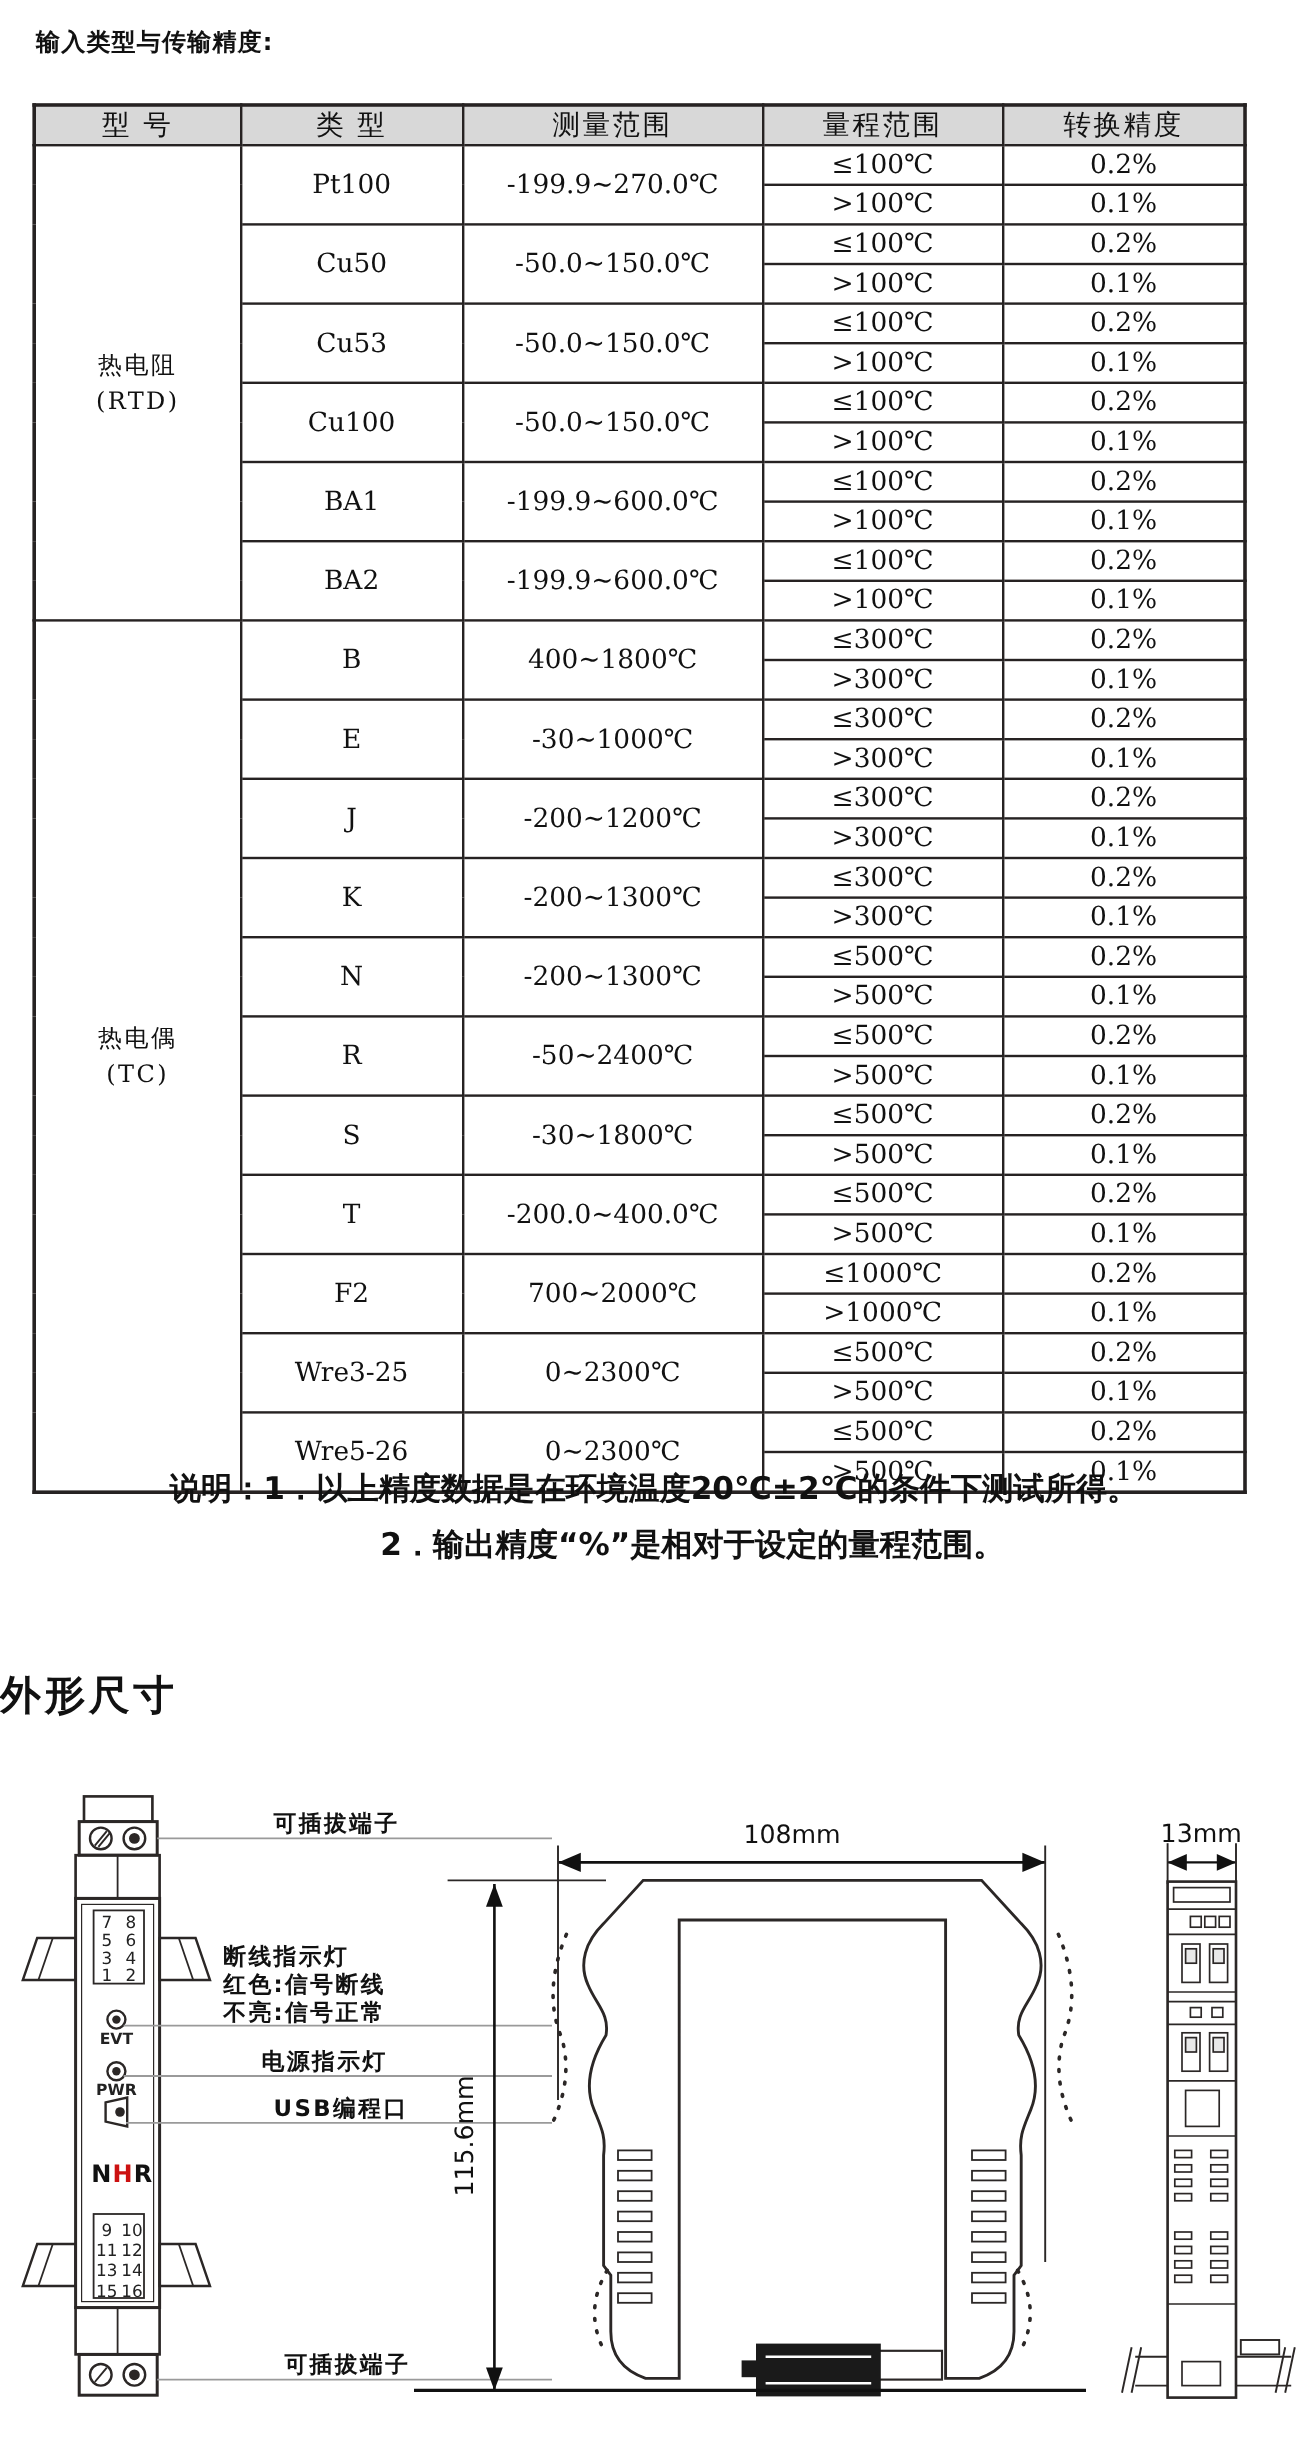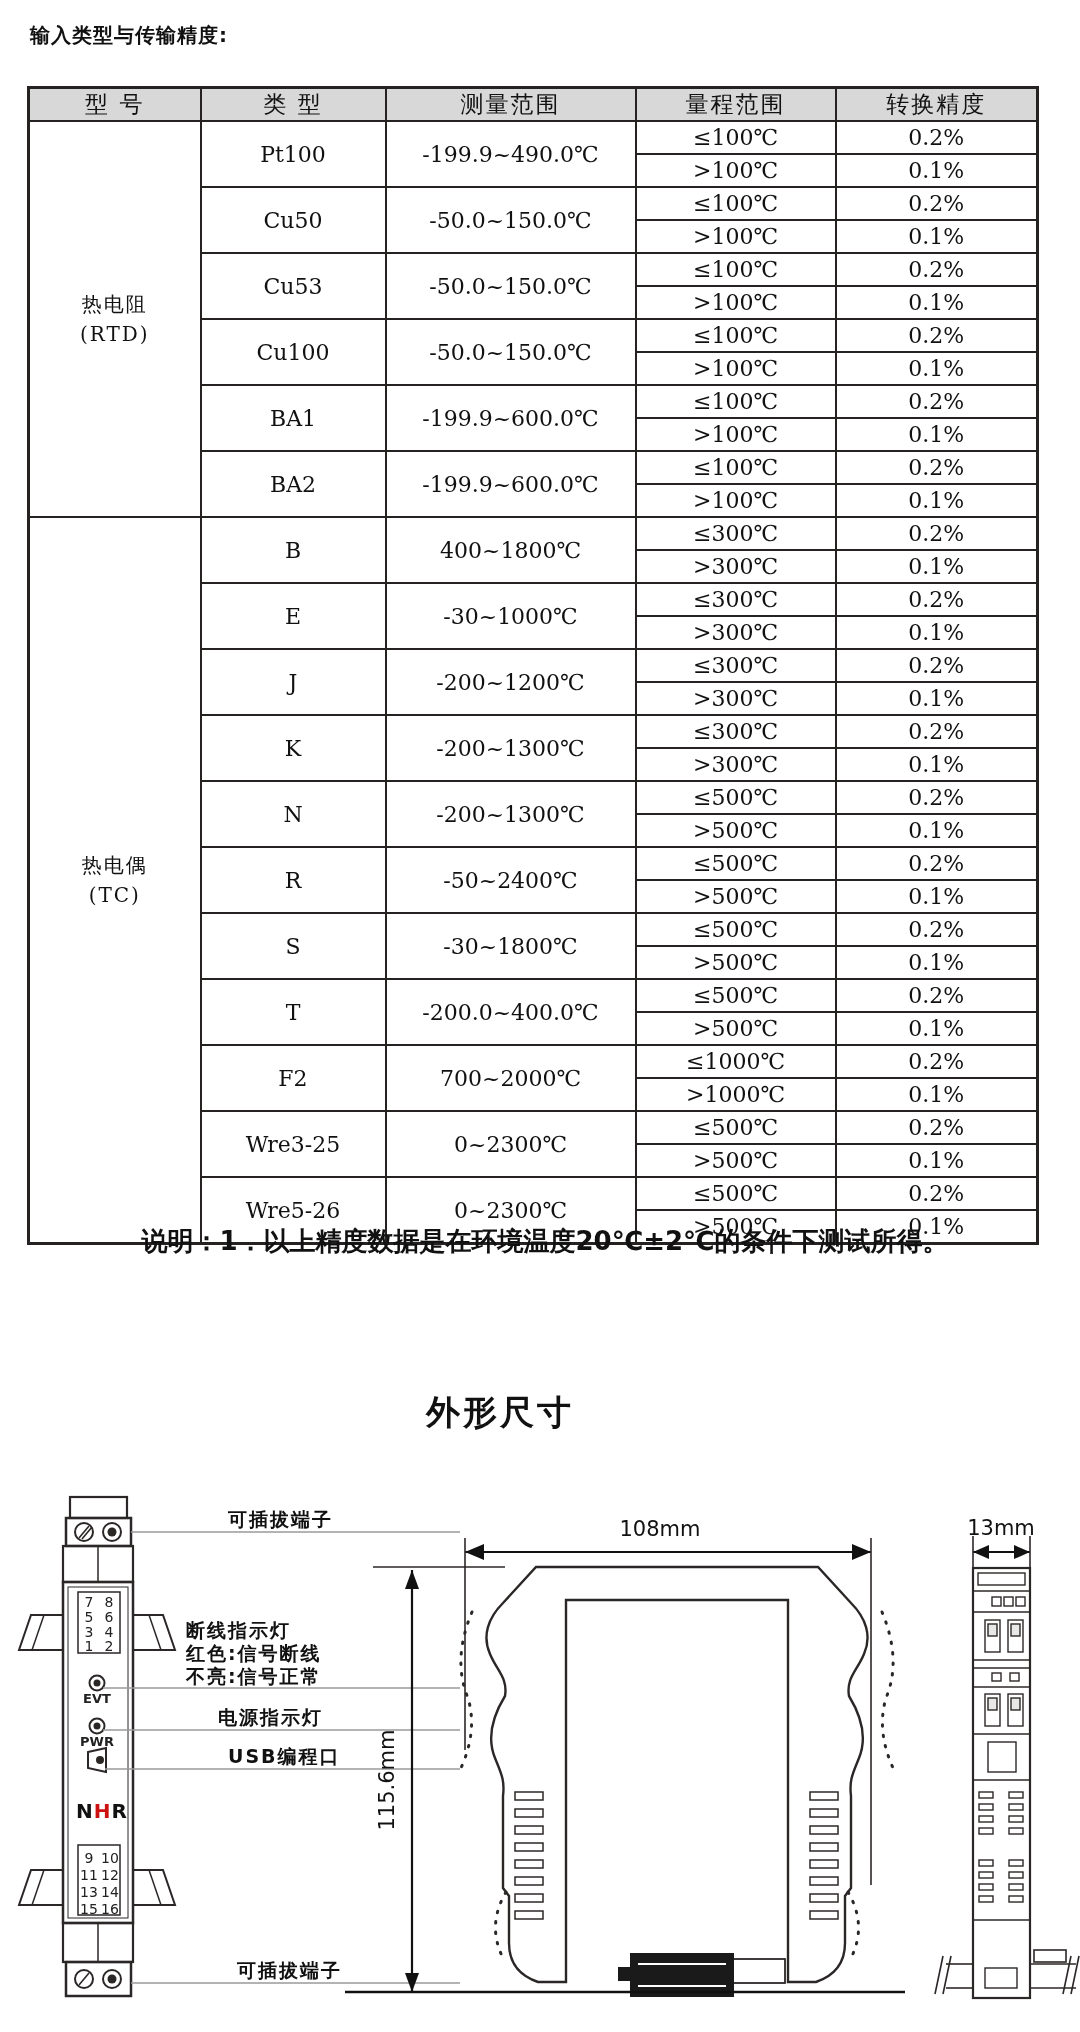--- a/index.html
+++ b/index.html
@@ -21,21 +21,21 @@
   .model-cell{font-size:20px;line-height:30px;}
   .model-cell div{letter-spacing:2px;}
 
   
   #notes{position:absolute;left:30px;top:1226px;width:1030px;font-weight:bold;
          font-size:26px;line-height:30px;text-align:center;}
   .note-line{margin-bottom:17px;white-space:nowrap;}
   .note-indent{padding-left:64px;}
 
   
-  #outline-title{position:absolute;left:0;top:1390px;width:1000px;text-align:center;
+  #outline-title{position:absolute;left:0;top:1390px;width:1000px;
                  font-size:34px;font-weight:bold;letter-spacing:3px;}
   #drawing{position:absolute;left:0;top:1440px;}
 
   .lbl{font-family:"DejaVu Sans","Liberation Sans",sans-serif;font-weight:bold;
        font-size:19px;fill:#111;letter-spacing:2px;}
   .dim{font-family:"DejaVu Sans","Liberation Sans",sans-serif;font-size:21px;fill:#111;}
   .tnum{font-family:"DejaVu Sans","Liberation Sans",sans-serif;font-size:14px;fill:#222;}
   .ledlbl{font-family:"DejaVu Sans","Liberation Sans",sans-serif;font-size:13px;
           font-weight:bold;fill:#222;}
   .outline-stroke{stroke:#2b2726;fill:none;}
@@ -64,21 +64,21 @@
           <th>转换精度</th>
         </tr>
       </thead>
     <tbody id="table-body">
         <tr>
           <td rowspan="12" class="model-cell">
             <div>热电阻</div>
             <div>(RTD)</div>
           </td>
           <td rowspan="2">Pt100</td>
-          <td rowspan="2">-199.9~490.0℃</td>
+          <td rowspan="2">-199.9~270.0℃</td>
           <td>≤100℃</td>
           <td>0.2%</td>
         </tr>
         <tr>
           <td>&gt;100℃</td>
           <td>0.1%</td>
         </tr>
         <tr>
           <td rowspan="2">Cu50</td>
           <td rowspan="2">-50.0~150.0℃</td>
@@ -242,20 +242,21 @@
         <tr>
           <td>&gt;500℃</td>
           <td>0.1%</td>
         </tr>
       </tbody>
   </table>
 </div>
 
 <div id="notes">
   <div class="note-line"><span>说明：</span><span>1．以上精度数据是在环境温度20℃±2℃的条件下测试所得。</span></div>
+  <div class="note-line note-indent">2．输出精度“%”是相对于设定的量程范围。</div>
 </div>
 
 <div id="outline-title">外形尺寸</div>
 
 <svg id="drawing" width="1080" height="592" viewBox="0 0 1080 592">
 
   <g>
     <path d="M63 175 L31 175 L19 210 L63 210 Z" class="outline-stroke" stroke-width="2" fill="#fff"></path>
     <line x1="44" y1="175" x2="32" y2="210" class="outline-stroke" stroke-width="1.5"></line>
     <path d="M133 175 L163 175 L175 210 L133 210 Z" class="outline-stroke" stroke-width="2" fill="#fff"></path>

